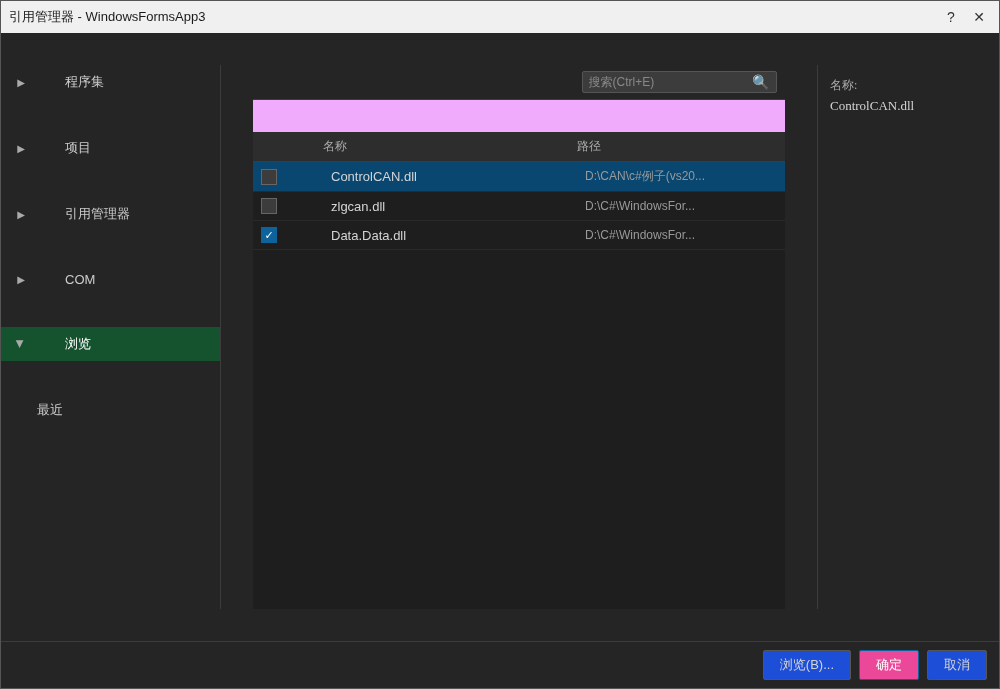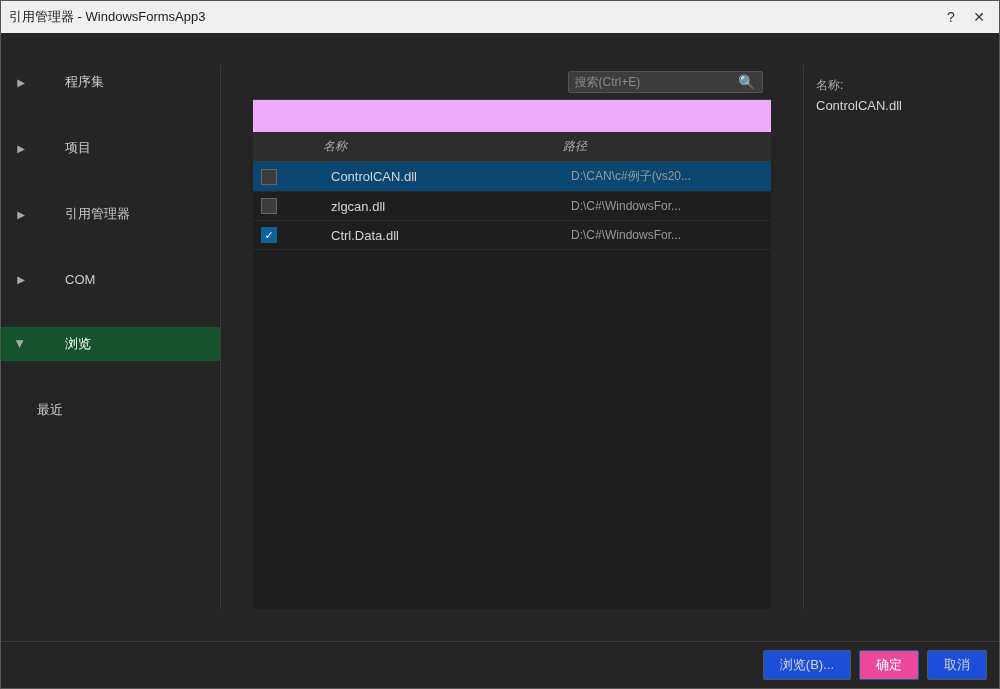--- a/index.html
+++ b/index.html
@@ -146,21 +146,20 @@
     .table-header {
       display: flex;
       align-items: center;
       padding: 6px 8px;
       background: #2d2d2d;
       border-bottom: 1px solid #3c3c3c;
       color: #aaa;
       font-size: 12px;
       position: sticky;
       top: 0;
-      font-style: italic;
     }
     .col-check { width: 30px; flex-shrink: 0; }
     .col-name { flex: 1; }
     .col-path { width: 200px; flex-shrink: 0; margin-left: 45px; }
     .table-row {
       display: flex;
       align-items: center;
       padding: 6px 8px;
       border-bottom: 1px solid #2a2a2a;
       cursor: pointer;
@@ -196,25 +195,26 @@
     .cell-path {
       width: 200px;
       padding-left: 8px;
       font-size: 12px;
       color: #999;
       overflow: hidden;
       text-overflow: ellipsis;
       white-space: nowrap;
     }
     .right-panel {
-      width: 196px;
+      width: 182px;
       background: #252526;
       border-left: 1px solid #3c3c3c;
       padding: 12px;
       flex-shrink: 0;
+      font-family: Liberation Serif, serif;
     }
     .right-panel-label {
       color: #aaa;
       font-size: 12px;
       margin-bottom: 4px;
     }
     .right-panel-value {
       color: #d4d4d4;
       font-size: 13px;
     }
@@ -314,21 +314,21 @@
             <div class="checkbox"></div>
           </div>
           <div class="col-name cell-name">zlgcan.dll</div>
           <div class="col-path cell-path">D:\C#\WindowsFor...</div>
         </div>
 
         <div class="table-row">
           <div class="col-check">
             <div class="checkbox checked"></div>
           </div>
-          <div class="col-name cell-name">Ctrl.Data.dll</div>
+          <div class="col-name cell-name">Data.Data.dll</div>
           <div class="col-path cell-path">D:\C#\WindowsFor...</div>
         </div>
       </div>
     </div>
 
     <div class="right-panel">
       <div class="right-panel-label">名称:</div>
       <div class="right-panel-value">ControlCAN.dll</div>
     </div>
   </div>

